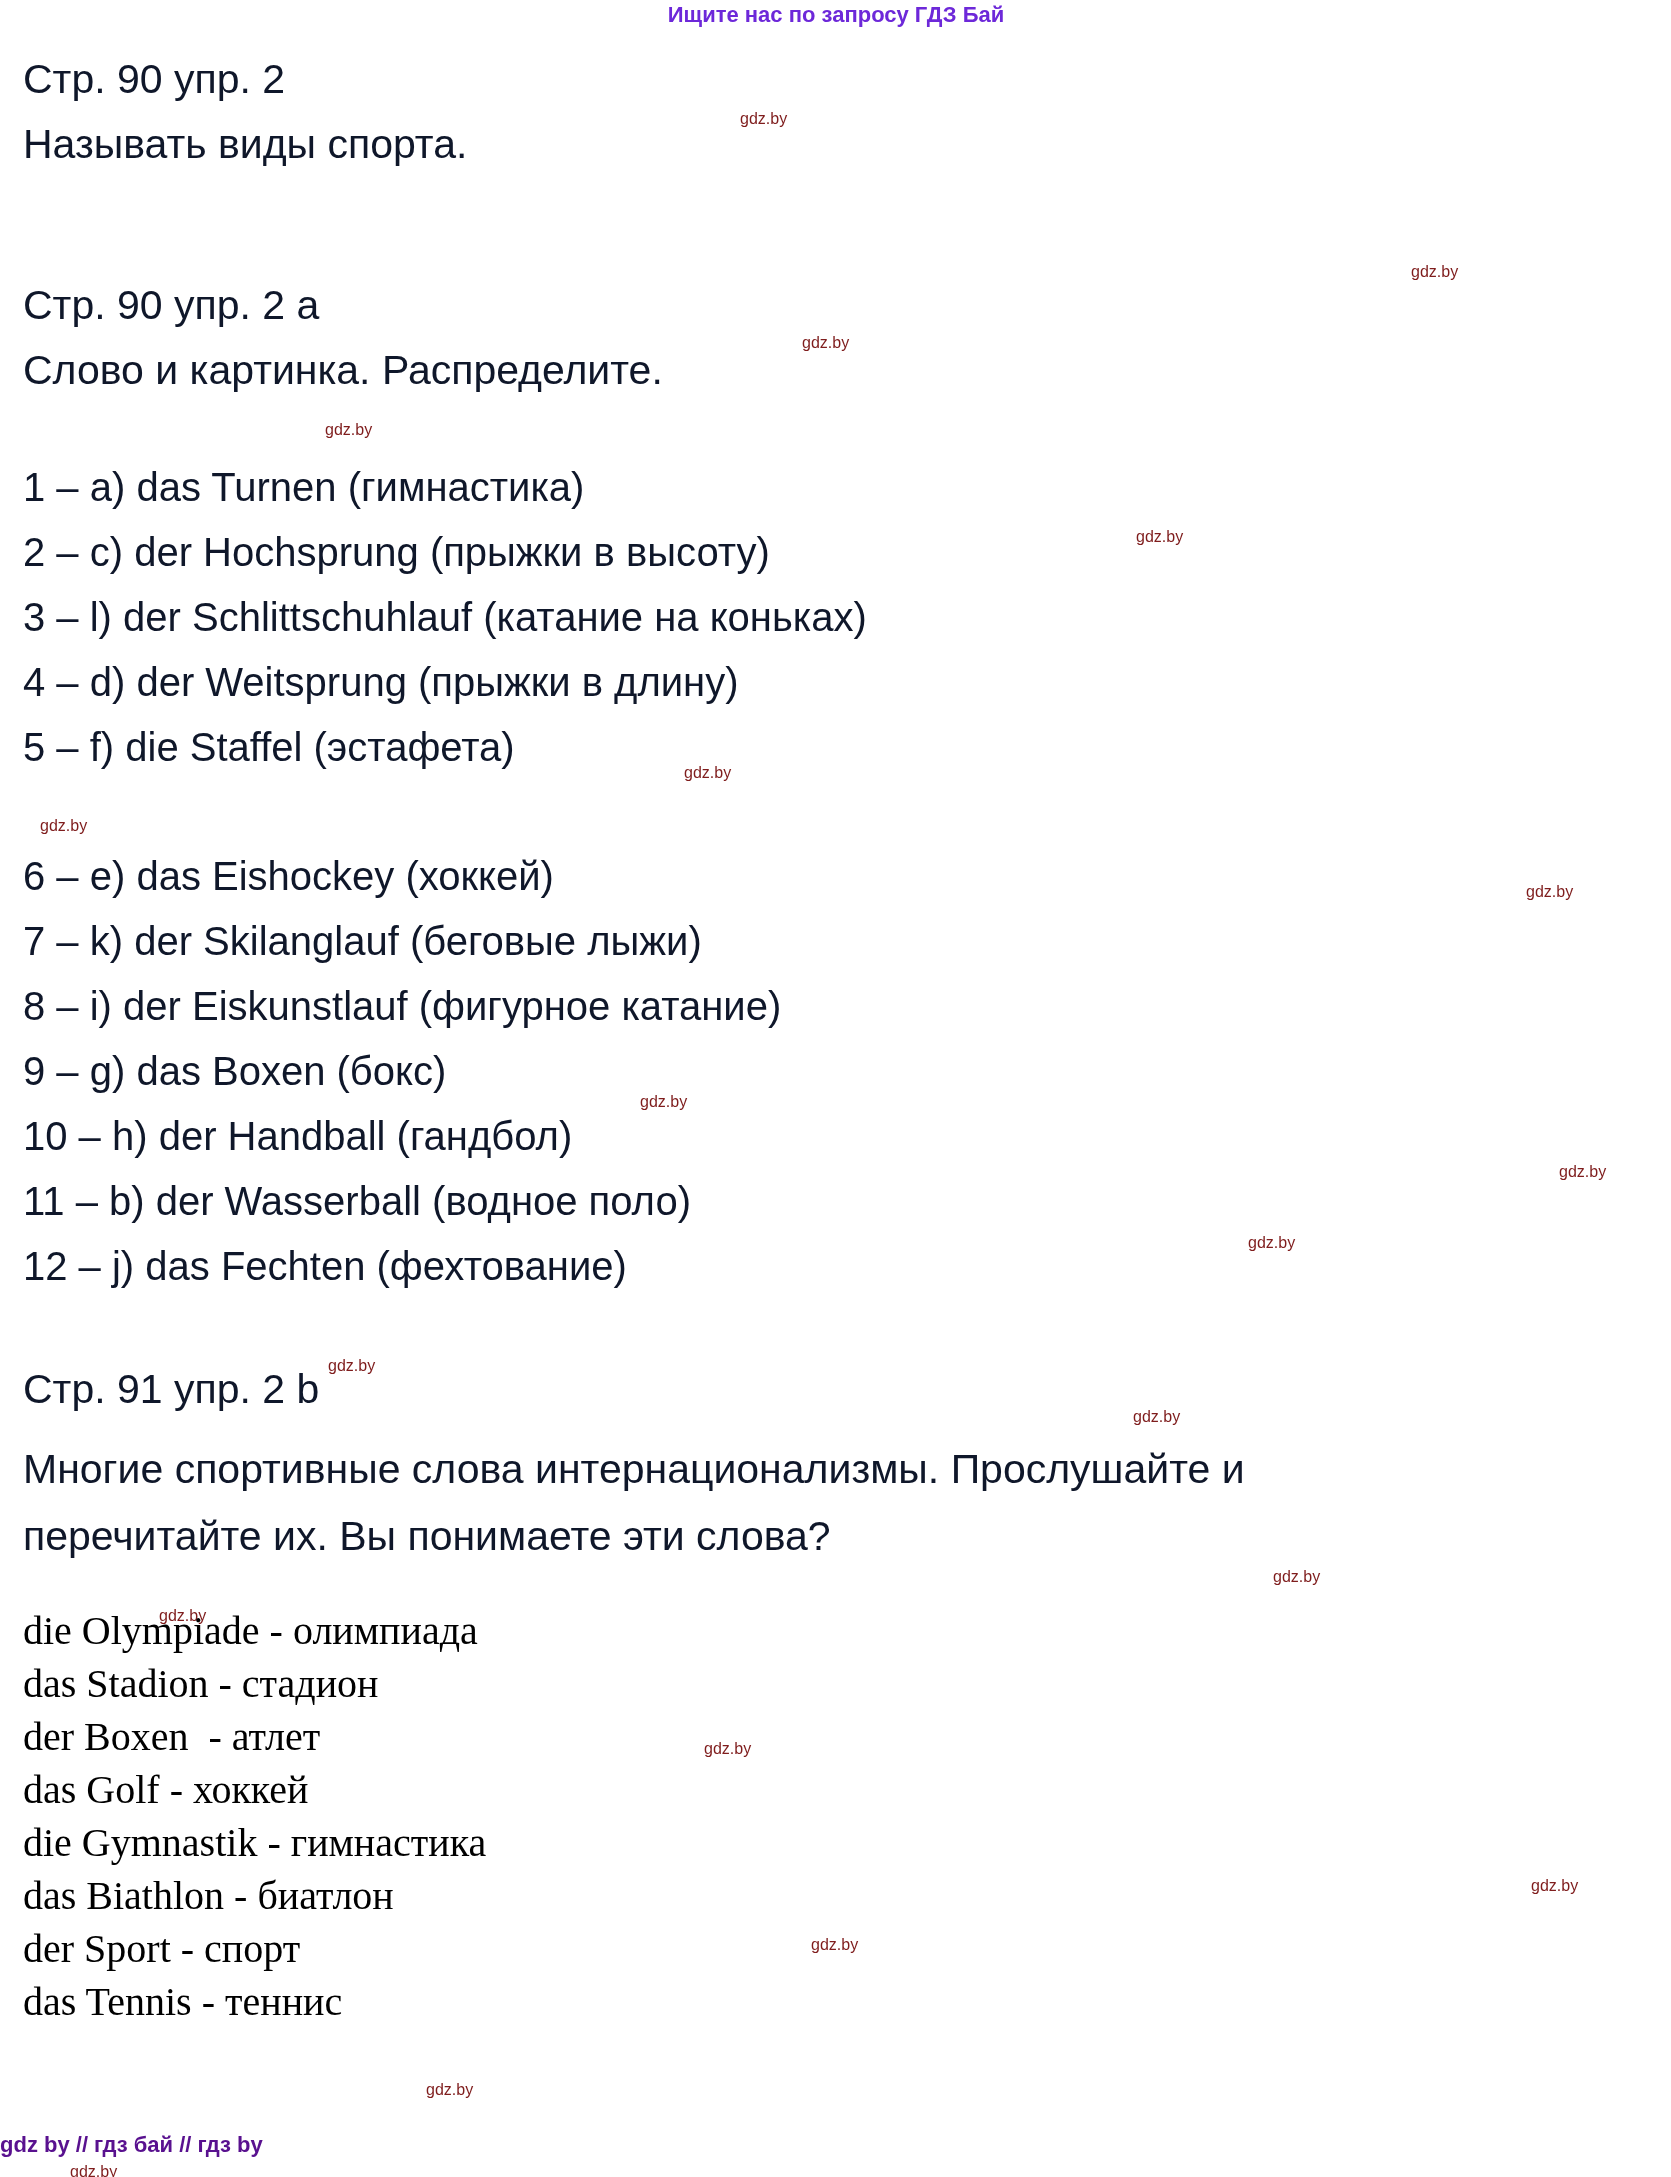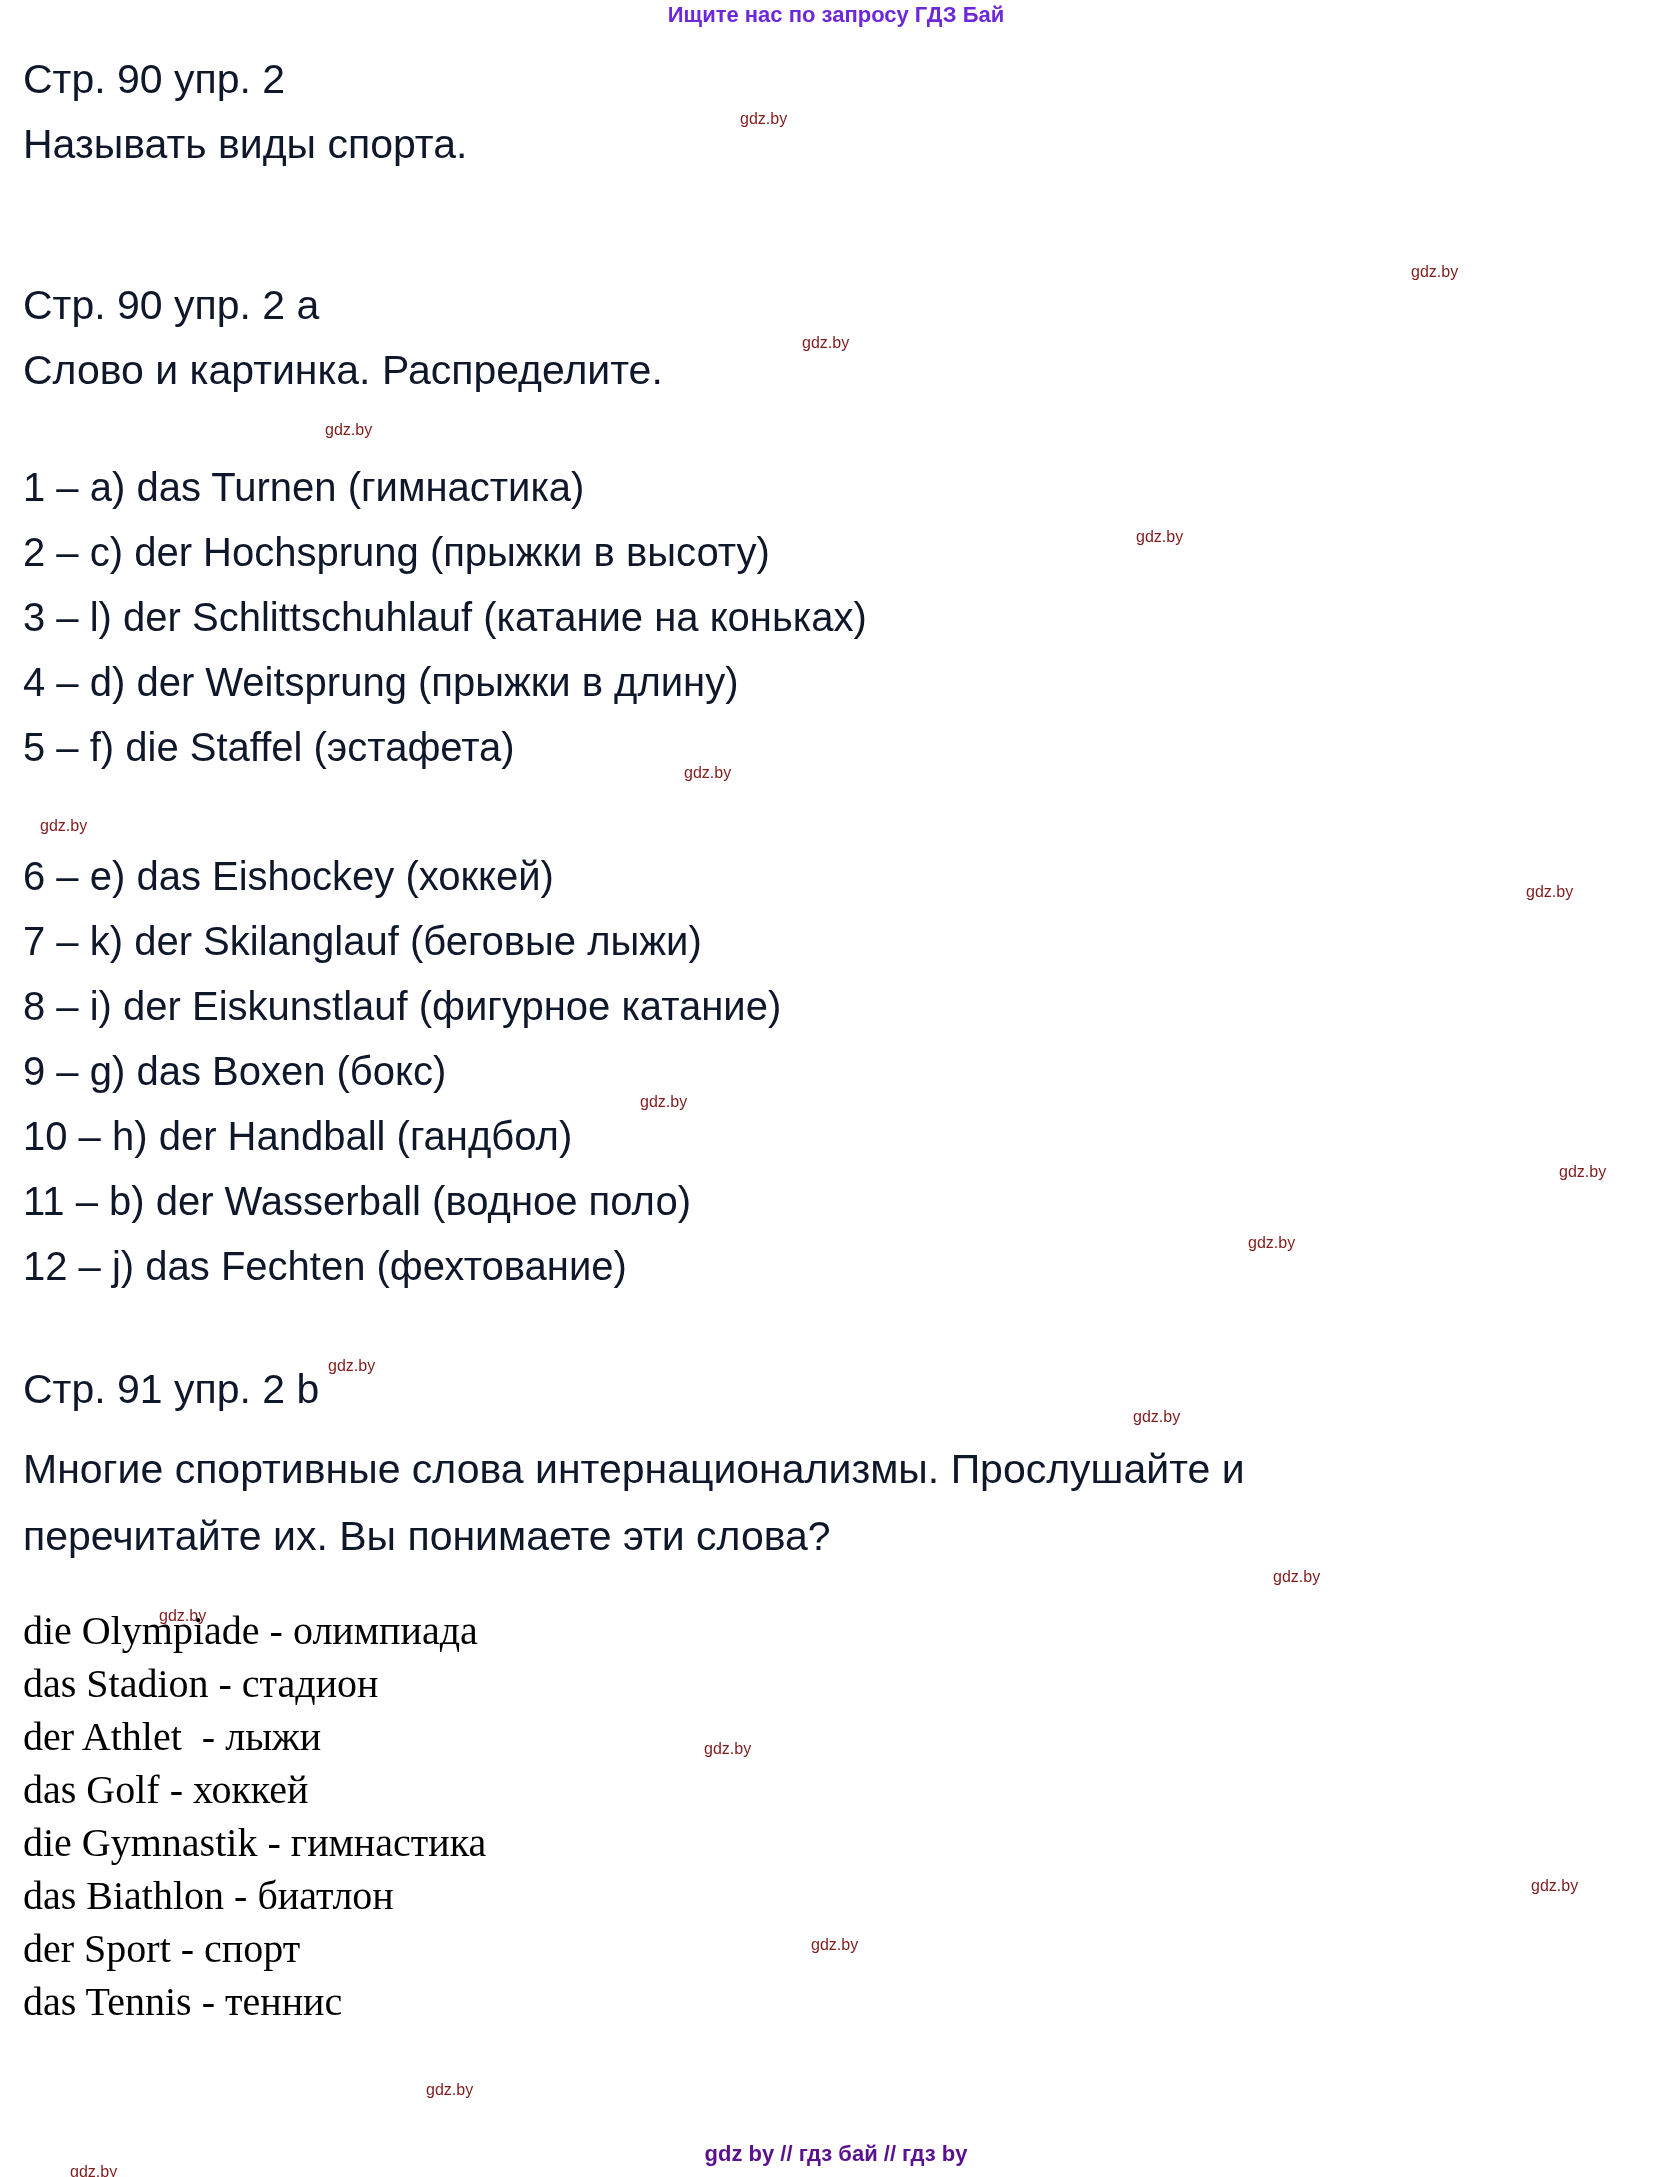--- a/index.html
+++ b/index.html
@@ -26,24 +26,23 @@
     text-align: center;
     font-family: "Liberation Sans", "DejaVu Sans", sans-serif;
     font-size: 22px;
     font-weight: bold;
     color: #6d28d9;
     letter-spacing: 0px;
     white-space: nowrap;
   }
   .promo-bottom {
     position: absolute;
-    bottom: 11px;
+    bottom: 20px;
     left: 0;
     width: 100%;
-    text-align: center;
     font-family: "Liberation Sans", "DejaVu Sans", sans-serif;
     font-size: 22px;
     font-weight: bold;
     color: #59118f;
     white-space: nowrap;
     margin-top: 12px;
   }
 
   
   .wm {
@@ -164,21 +163,21 @@
     <div class="block" style="top:1351px; left:0; width:1629px;">
       <div class="heading">Стр. 91 упр. 2 b</div>
       <div style="height:14.3px;"></div>
       <div class="para" style="width:1629px;">Многие спортивные слова интернационализмы. Прослушайте и</div>
       <div class="para para-last" style="width:1629px;">перечитайте их. Вы понимаете эти слова?</div>
     </div>
 
     <div class="block" id="vocab-list" style="top:1604px; left:0;">
         <div class="vocab-line">die Olympiade - олимпиада</div>
         <div class="vocab-line">das Stadion - стадион</div>
-        <div class="vocab-line">der Athlet  - лыжи</div>
+        <div class="vocab-line">der Boxen  - атлет</div>
         <div class="vocab-line">das Golf - хоккей</div>
         <div class="vocab-line">die Gymnastik - гимнастика</div>
         <div class="vocab-line">das Biathlon - биатлон</div>
         <div class="vocab-line">der Sport - спорт</div>
         <div class="vocab-line">das Tennis - теннис</div>
       </div>
 
   </div>
 
   <div class="promo-bottom">gdz by  //  гдз бай  //  гдз by</div>

